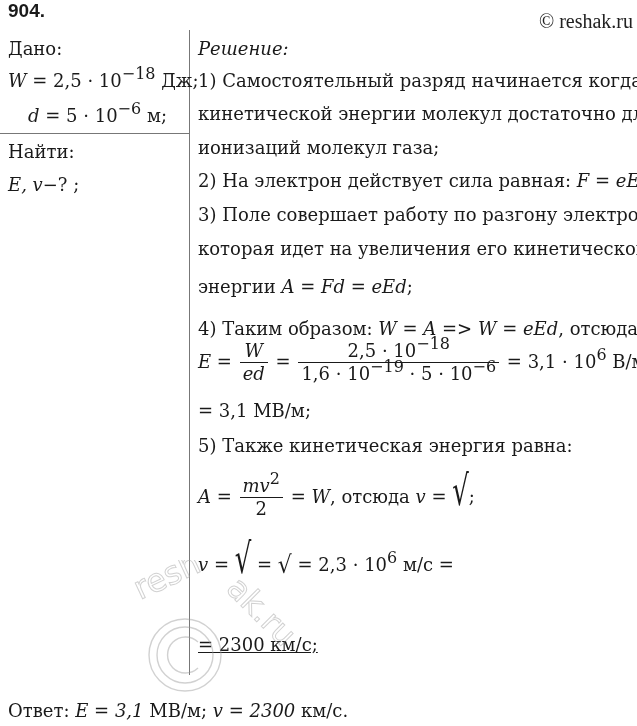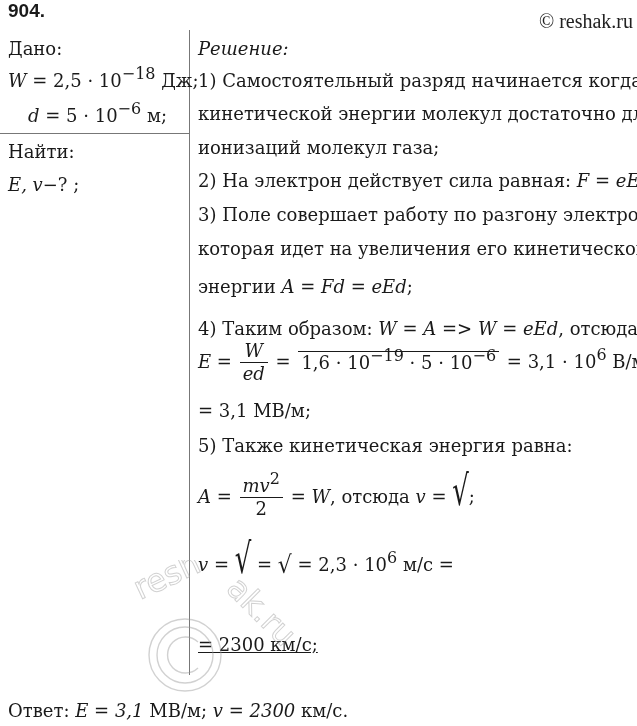--- a/index.html
+++ b/index.html
@@ -76,21 +76,21 @@
 <div class="line" style="left:198px; top:238px;">которая идет на увеличения его кинетической</div>
 <div class="line" style="left:198px; top:276px;">
   <span>энергии </span><i class="m">A = Fd = eEd</i><span>;</span>
 </div>
 
 <div class="line" style="left:198px; top:294px;margin-top:24px;">
   <span>4) Таким образом: </span><i class="m">W = A =&gt; W = eEd</i><span>, отсюда</span>
 </div>
 
 <div class="line" style="left:198px; top:340px; line-height:normal;">
-  <i class="m">E = </i><span class="frac"><span class="num"><i class="m">W</i></span><span class="den"><i class="m">ed</i></span></span> = <span class="frac"><span class="den"><span>1,6 · 10</span><sup>−19</sup><span> · 5 · 10</span><sup>−6</sup></span></span><span> = 3,1 · 10</span><sup>6</sup><span> В/м  =</span>
+  <i class="m">E = </i><span class="frac"><span class="num"><i class="m">W</i></span><span class="den"><i class="m">ed</i></span></span> = <span class="frac"><span class="num"><span>2,5 · 10</span><sup>−18</sup></span><span class="den"><span>1,6 · 10</span><sup>−19</sup><span> · 5 · 10</span><sup>−6</sup></span></span><span> = 3,1 · 10</span><sup>6</sup><span> В/м  =</span>
 </div>
 
 <div class="line" style="left:198px; top:400px;">= 3,1 МВ/м;</div>
 
 <div class="line" style="left:198px; top:435px;">5) Также кинетическая энергия равна:</div>
 
 <div class="line" style="left:198px; top:475px; line-height:normal;">
   <i class="m">A = </i><span class="frac"><span class="num"><i class="m">mv</i><sup>2</sup></span><span class="den">2</span></span><i class="m"> = W</i><span>, отсюда </span><i class="m">v = </i><span class="sqrt">
       <span class="rad">√</span>
     </span><span>;</span>

